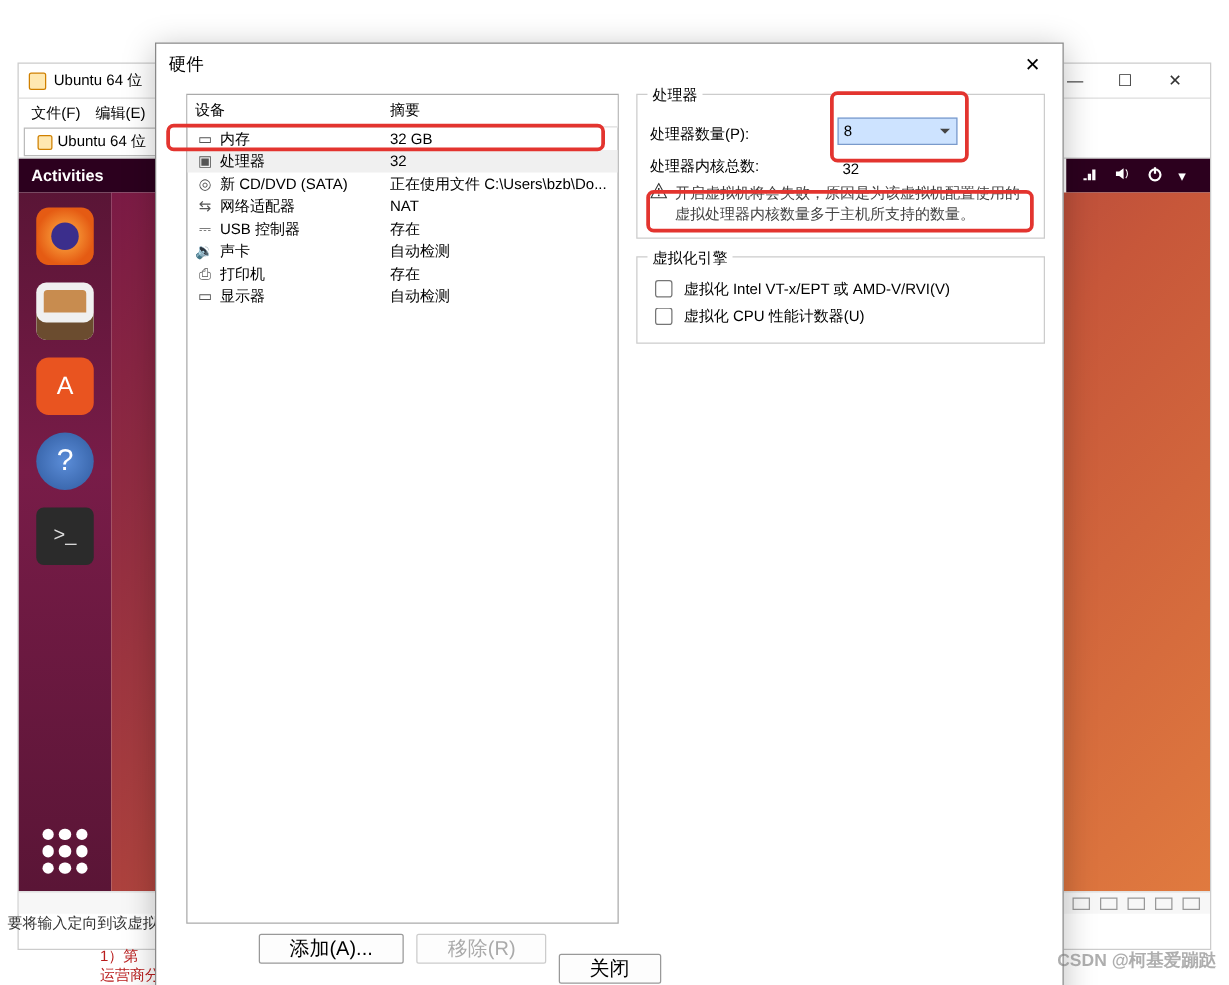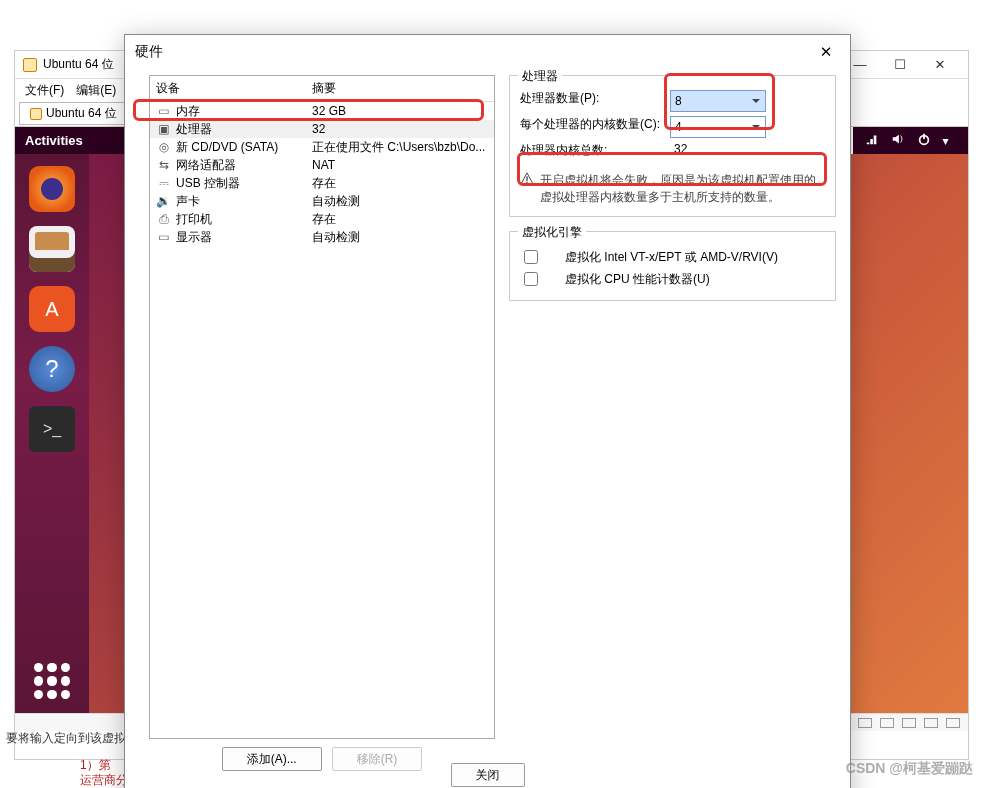--- a/index.html
+++ b/index.html
@@ -54,35 +54,35 @@
   .dev-head-col1 { width: 156px; }
   .dev-rows { }
   .dev-row { display:flex; align-items:center; padding: 2px 6px; font-size:12px; height:18px; }
   .dev-row .ic { width:16px; height:14px; margin-right:4px; display:inline-flex; align-items:center; justify-content:center; color:#555; }
   .dev-row .name { width: 136px; white-space:nowrap; overflow:hidden; }
   .dev-row .summ { flex:1; white-space:nowrap; overflow:hidden; text-overflow:ellipsis; }
   .dev-row.selected { background:#f0f0f0; }
   .hl-red { position:absolute; border:3px solid #e3342f; border-radius:6px; z-index:60; pointer-events:none; }
 
   .dev-btns { display:flex; justify-content:center; gap:10px; margin-top:8px; }
-  .btn { padding: 3px 24px; border:1px solid #999; background:#fdfdfd; border-radius:2px; font-size:12px; height:24px; display:inline-flex; align-items:center; }
+  .btn { padding: 3px 24px; border:1px solid #999; background:#fdfdfd; border-radius:2px; font-size:16px; height:24px; display:inline-flex; align-items:center; }
   .btn.disabled { color:#aaa; border-color:#ccc;text-align:center; }
 
   .right-panel { flex:1; display:flex; flex-direction:column; gap:14px; }
   .group { border:1px solid #ccc; padding: 14px 10px 10px 10px; position:relative; }
   .group-title { position:absolute; top:-8px; left:8px; background:#fff; padding:0 4px; font-size:12px; }
-  .form-row { display:flex; align-items:flex-start; height:26px; font-size:12px; }
+  .form-row { display:flex; align-items:flex-end; height:26px; font-size:12px; }
   .form-label { width:150px; }
   .sel { height:22px; width:96px; border:1px solid #7a9acb; padding:0 4px; font-size:12px; appearance:none; background:#fff; }
   .sel-wrap { position:relative; display:inline-block; }
   .sel-wrap::after { content:""; position:absolute; right:6px; top:9px; border:4px solid transparent; border-top-color:#444; pointer-events:none; }
   .static-val { margin-left:4px; }
   .warn { display:flex; gap:6px; font-size:12px; color:#444; margin-top:4px; }
   .warn-ic { width:14px; height:14px; flex-shrink:0; }
-  .chk-row { display:flex; align-items:center; gap:24px; font-size:12px; height:22px; }
+  .chk-row { display:flex; align-items:center; gap:6px; font-size:12px; height:22px; }
   .chk-row input { width:14px; height:14px; }
 
   .dlg-footer { height:42px; display:flex; align-items:center; justify-content:flex-end; gap:10px; padding:0 16px;flex-direction:column; }
 
   .watermark { position:absolute; right:10px; bottom:10px; font-size:14px; color:rgba(120,120,120,0.6); z-index:100;font-weight:bold; }
 </style>
 </head>
 <body>
 
 <div class="bg-window">
@@ -232,24 +232,20 @@
     </div>
 
     <div class="right-panel">
       <div class="group">
         <div class="group-title">处理器</div>
         <div class="form-row">
           <div class="form-label">处理器数量(P):</div>
           <span class="sel-wrap"><input class="sel" style="background: rgb(205, 227, 255);" value="8"></span>
         </div>
         <div class="form-row">
-          <div class="form-label">每个处理器的内核数量(C):</div>
-          <span class="sel-wrap"><input class="sel" value="4" style=""></span>
-        </div>
-        <div class="form-row">
           <div class="form-label">处理器内核总数:</div>
           <div class="static-val">32</div>
         </div>
         <div class="warn">
           <svg class="warn-ic" viewBox="0 0 16 16">
               <path d="M8 1L15 14H1z" fill="none" stroke="#333"></path>
               <rect x="7.3" y="5" width="1.4" height="5" fill="#333"></rect>
               <rect x="7.3" y="11" width="1.4" height="1.5" fill="#333"></rect>
             </svg>
           <div>开启虚拟机将会失败，原因是为该虚拟机配置使用的虚拟处理器内核数量多于主机所支持的数量。</div>

